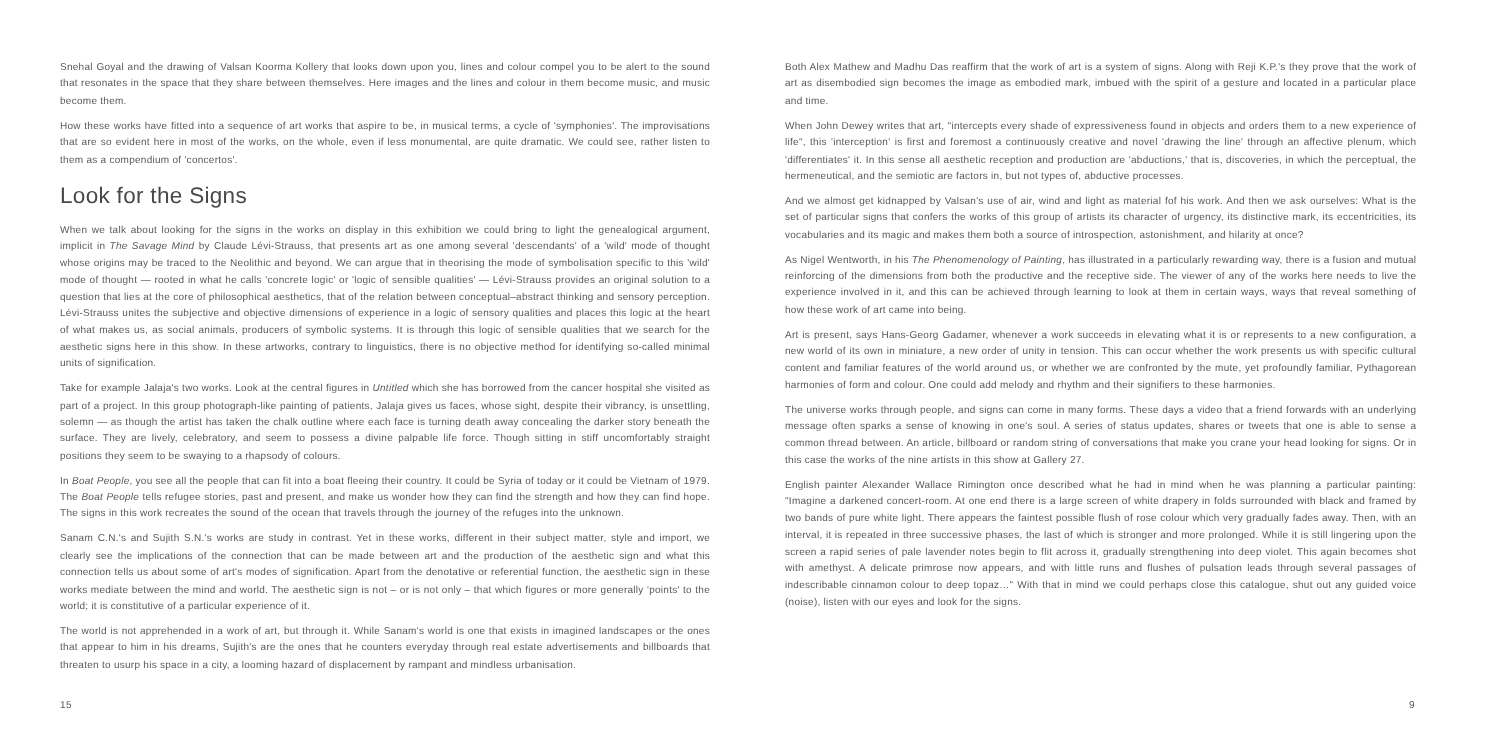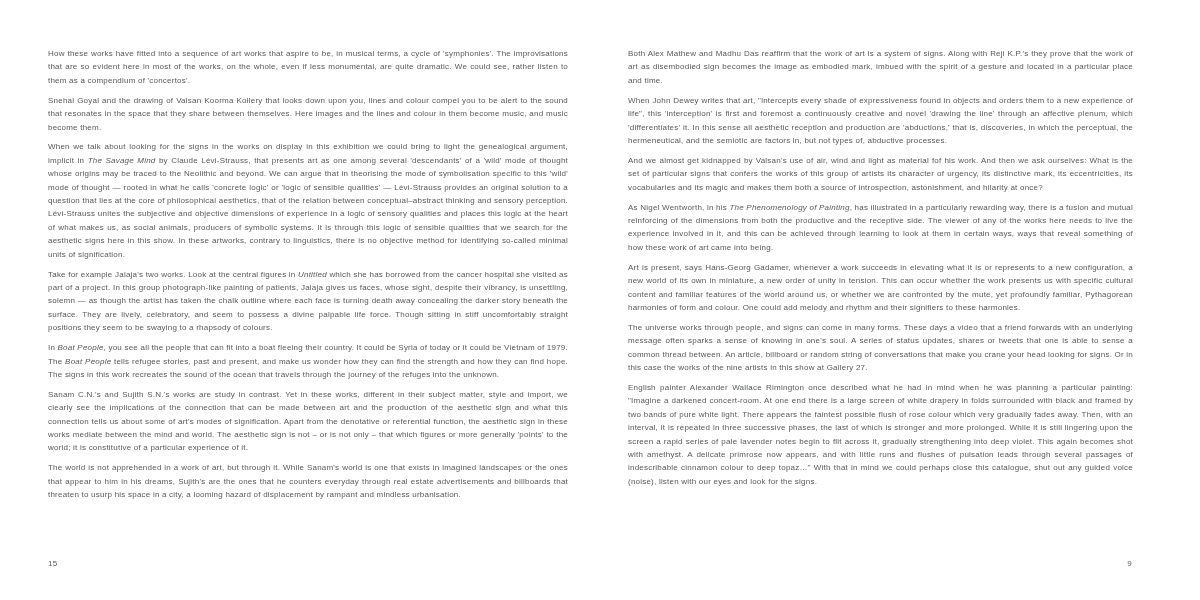--- a/index.html
+++ b/index.html
@@ -51,23 +51,24 @@
   .page-number-left  { left: 48px; }
   .page-number-right { right: 48px; }
 </style>
 </head>
 <body>
 
 <div class="spread">
 
   <section class="page page-left">
     <div class="text-col">
+        <p class="para"><span>Snehal Goyal and the drawing of Valsan Koorma Kollery that looks down upon you, lines and colour compel you to be alert to the sound that resonates in the space that they share between themselves. Here images and the lines and colour in them become music, and music become them.</span></p>
         <p class="para"><span>How these works have fitted into a sequence of art works that aspire to be, in musical terms, a cycle of 'symphonies'. The improvisations that are so evident here in most of the works, on the whole, even if less monumental, are quite dramatic. We could see, rather listen to them as a compendium of 'concertos'.</span></p>
-        <p class="para"><span>Snehal Goyal and the drawing of Valsan Koorma Kollery that looks down upon you, lines and colour compel you to be alert to the sound that resonates in the space that they share between themselves. Here images and the lines and colour in them become music, and music become them.</span></p>
       </div>
+    <h1 class="section-heading">Look for the Signs</h1>
     <div class="text-col">
         <p class="para"><span>When we talk about looking for the signs in the works on display in this exhibition we could bring to light the genealogical argument, implicit in </span><em>The Savage Mind</em><span> by Claude Lévi-Strauss, that presents art as one among several 'descendants' of a 'wild' mode of thought whose origins may be traced to the Neolithic and beyond. We can argue that in theorising the mode of symbolisation specific to this 'wild' mode of thought — rooted in what he calls 'concrete logic' or 'logic of sensible qualities' — Lévi-Strauss provides an original solution to a question that lies at the core of philosophical aesthetics, that of the relation between conceptual–abstract thinking and sensory perception. Lévi-Strauss unites the subjective and objective dimensions of experience in a logic of sensory qualities and places this logic at the heart of what makes us, as social animals, producers of symbolic systems. It is through this logic of sensible qualities that we search for the aesthetic signs here in this show. In these artworks, contrary to linguistics, there is no objective method for identifying so-called minimal units of signification.</span></p>
         <p class="para"><span>Take for example Jalaja's two works. Look at the central figures in </span><em>Untitled</em><span> which she has borrowed from the cancer hospital she visited as part of a project. In this group photograph-like painting of patients, Jalaja gives us faces, whose sight, despite their vibrancy, is unsettling, solemn — as though the artist has taken the chalk outline where each face is turning death away concealing the darker story beneath the surface. They are lively, celebratory, and seem to possess a divine palpable life force. Though sitting in stiff uncomfortably straight positions they seem to be swaying to a rhapsody of colours.</span></p>
         <p class="para"><span>In </span><em>Boat People</em><span>, you see all the people that can fit into a boat fleeing their country. It could be Syria of today or it could be Vietnam of 1979. The </span><em>Boat People</em><span> tells refugee stories, past and present, and make us wonder how they can find the strength and how they can find hope. The signs in this work recreates the sound of the ocean that travels through the journey of the refuges into the unknown.</span></p>
         <p class="para"><span>Sanam C.N.'s and Sujith S.N.'s works are study in contrast. Yet in these works, different in their subject matter, style and import, we clearly see the implications of the connection that can be made between art and the production of the aesthetic sign and what this connection tells us about some of art's modes of signification. Apart from the denotative or referential function, the aesthetic sign in these works mediate between the mind and world. The aesthetic sign is not – or is not only – that which figures or more generally 'points' to the world; it is constitutive of a particular experience of it.</span></p>
         <p class="para"><span>The world is not apprehended in a work of art, but through it. While Sanam's world is one that exists in imagined landscapes or the ones that appear to him in his dreams, Sujith's are the ones that he counters everyday through real estate advertisements and billboards that threaten to usurp his space in a city, a looming hazard of displacement by rampant and mindless urbanisation.</span></p>
       </div>
     <div class="page-number page-number-left">15</div>
   </section>
 

